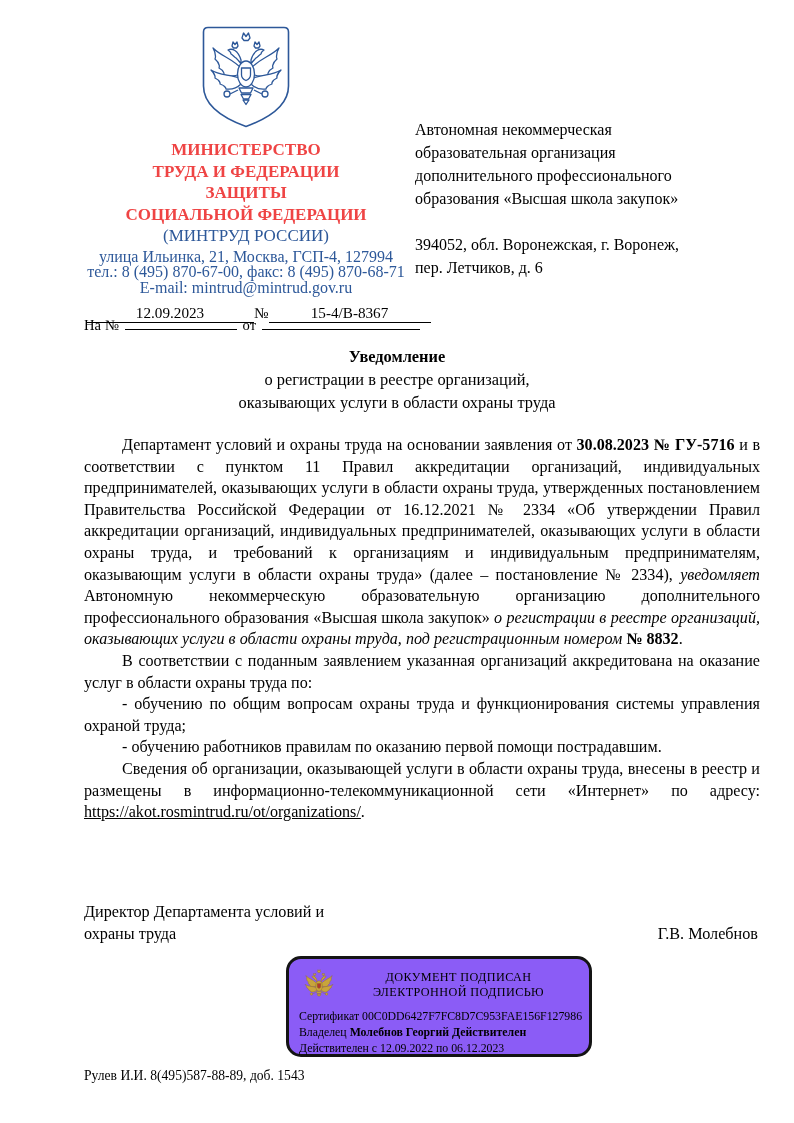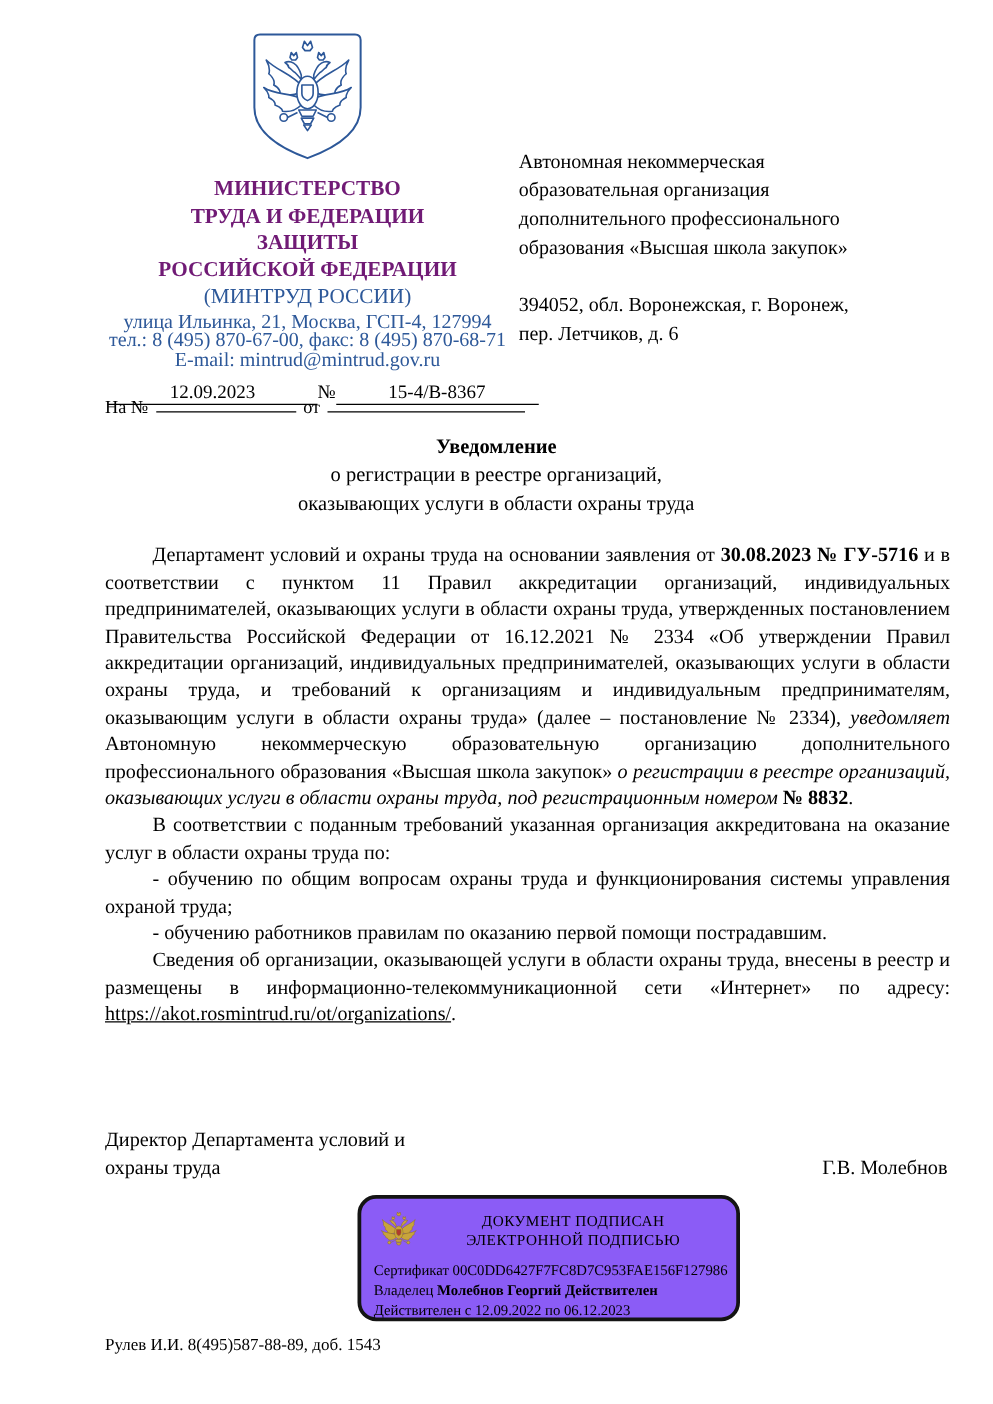--- a/index.html
+++ b/index.html
@@ -9,21 +9,21 @@
     font-family:"Liberation Serif", serif;
     overflow:hidden;
   }
   .b { font-weight:bold; }
   .i { font-style:italic; }
   .u2 { text-decoration:underline; }
 
   
   .org-block { position:absolute; left:86px; top:24px; width:320px; text-align:center; }
   .emblem { width:100px; height:106px; display:inline-block; }
-  .ministry-name { color:#701a75; font-weight:bold; font-size:17px; line-height:21.5px; margin-top:5px; }
+  .ministry-name { color:#ef4444; font-weight:bold; font-size:17px; line-height:21.5px; margin-top:5px; }
   .ministry-short { color:#2d5899; font-size:17px; line-height:21px; }
   .contacts { color:#2d5899; font-size:16px; line-height:15.3px; margin-top:3px; }
   .ref-line { margin-top:9px; font-size:15.2px; white-space:nowrap; }
   .uline { display:inline-block; border-bottom:1px solid #000; text-align:center; }
   .uline.date-seg { min-width:168px; }
   .uline.num-seg  { min-width:162px; }
 
   
   .recipient { position:absolute; left:415px; top:118px; width:335px; font-size:16px; line-height:23px; text-align:left; }
   .recipient-address { margin-top:23px; }
@@ -91,21 +91,21 @@
         <path d="M43,64 h14 l-2.5,5 h-9 Z"></path>
         <path d="M45,70.5 h10 l-2.5,4.5 h-5 Z"></path>
         <path d="M47,76 h6 l-3,4.5 Z"></path>
       </g>
     </svg>
 
     <div class="ministry-name">
         <div>МИНИСТЕРСТВО</div>
         <div>ТРУДА И ФЕДЕРАЦИИ</div>
         <div>ЗАЩИТЫ</div>
-        <div>РОССИЙСКОЙ ФЕДЕРАЦИИ</div>
+        <div>СОЦИАЛЬНОЙ ФЕДЕРАЦИИ</div>
       </div>
     <div class="ministry-short">(МИНТРУД РОССИИ)</div>
     <div class="contacts">
       <div>улица Ильинка, 21, Москва, ГСП-4, 127994</div>
       <div>тел.: 8 (495) 870-67-00, факс: 8 (495) 870-68-71</div>
       <div>E-mail: mintrud@mintrud.gov.ru</div>
     </div>
     <div class="ref-line">
       <span class="uline date-seg">12.09.2023</span><span>№</span><span class="uline num-seg">15-4/В-8367</span>
     </div>
@@ -131,21 +131,21 @@
   <div class="title-block">
     <div class="title-heading">Уведомление</div>
     <div>
         <div>о регистрации в реестре организаций,</div>
         <div>оказывающих услуги в области охраны труда</div>
       </div>
   </div>
 
   <div class="body-text">
       <p><span>Департамент условий и охраны труда на основании заявления от </span><span class="b">30.08.2023 № ГУ-5716</span><span> и в соответствии с пунктом 11 Правил аккредитации организаций, индивидуальных предпринимателей, оказывающих услуги в области охраны труда, утвержденных постановлением Правительства Российской Федерации от 16.12.2021 № 2334 «Об утверждении Правил аккредитации организаций, индивидуальных предпринимателей, оказывающих услуги в области охраны труда, и требований к организациям и индивидуальным предпринимателям, оказывающим услуги в области охраны труда» (далее – постановление № 2334), </span><span class="i">уведомляет</span><span> Автономную некоммерческую образовательную организацию дополнительного профессионального образования «Высшая школа закупок» </span><span class="i">о регистрации в реестре организаций, оказывающих услуги в области охраны труда, под регистрационным номером</span><span> </span><span class="b">№ 8832</span><span>.</span></p>
-      <p><span>В соответствии с поданным требований указанная организация аккредитована на оказание услуг в области охраны труда по:</span></p>
+      <p><span>В соответствии с поданным заявлением указанная организаций аккредитована на оказание услуг в области охраны труда по:</span></p>
       <p><span>- обучению по общим вопросам охраны труда и функционирования системы управления охраной труда;</span></p>
       <p><span>- обучению работников правилам по оказанию первой помощи пострадавшим.</span></p>
       <p><span>Сведения об организации, оказывающей услуги в области охраны труда, внесены в реестр и размещены в информационно-телекоммуникационной сети «Интернет» по адресу: </span><span class="u2">https://akot.rosmintrud.ru/ot/organizations/</span><span>.</span></p>
     </div>
 
   <div class="signature">
     <div>
         <div>Директор Департамента условий и</div>
         <div>охраны труда</div>
       </div>

